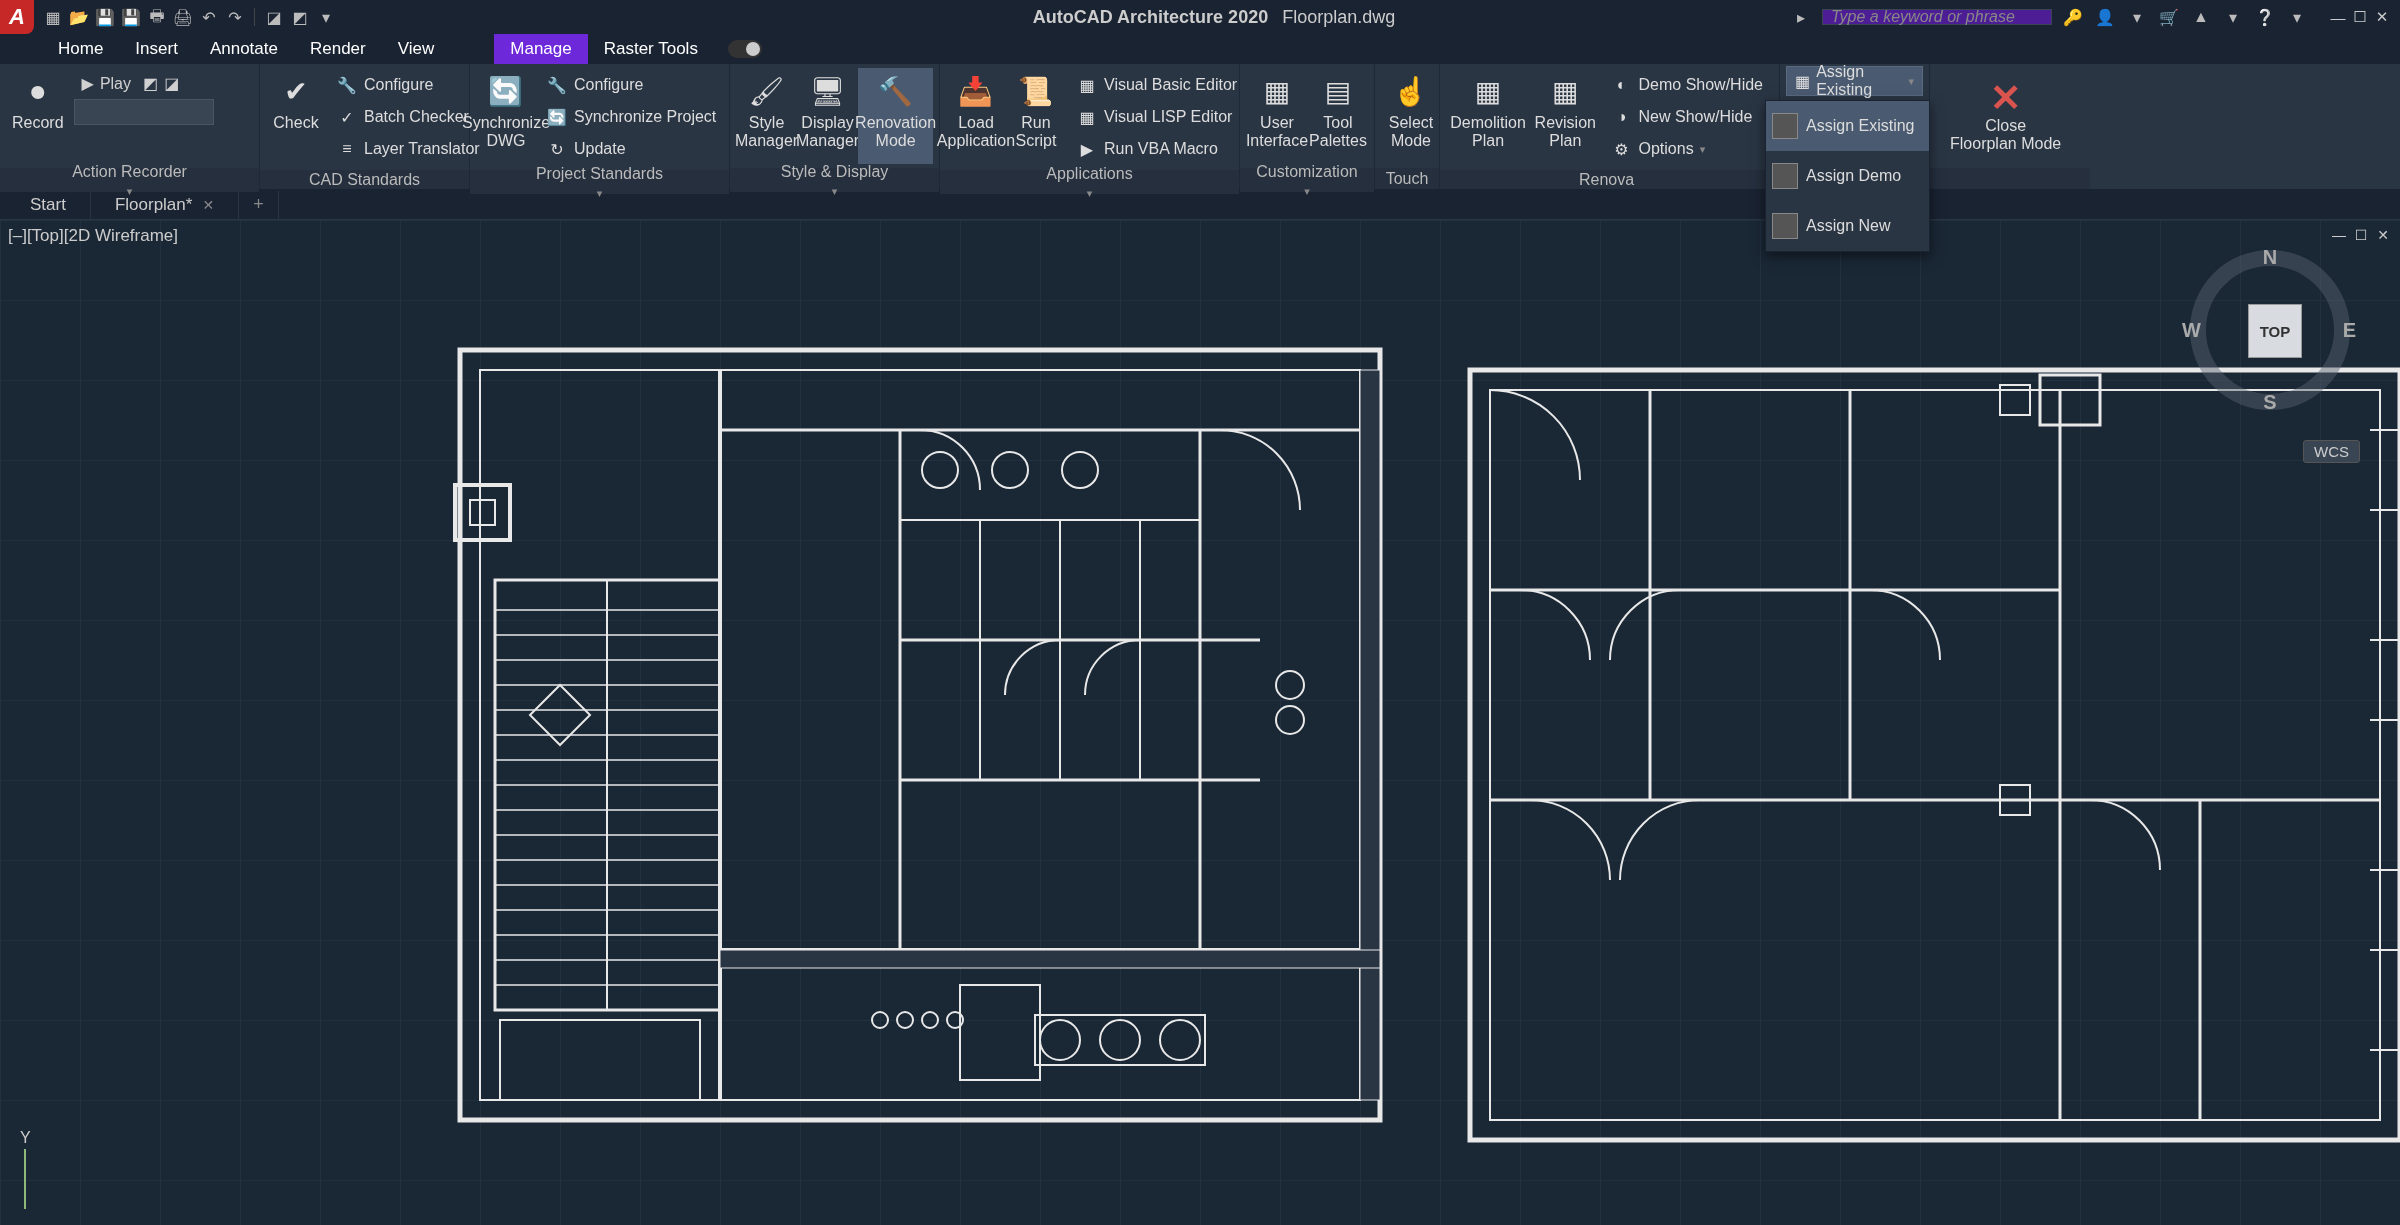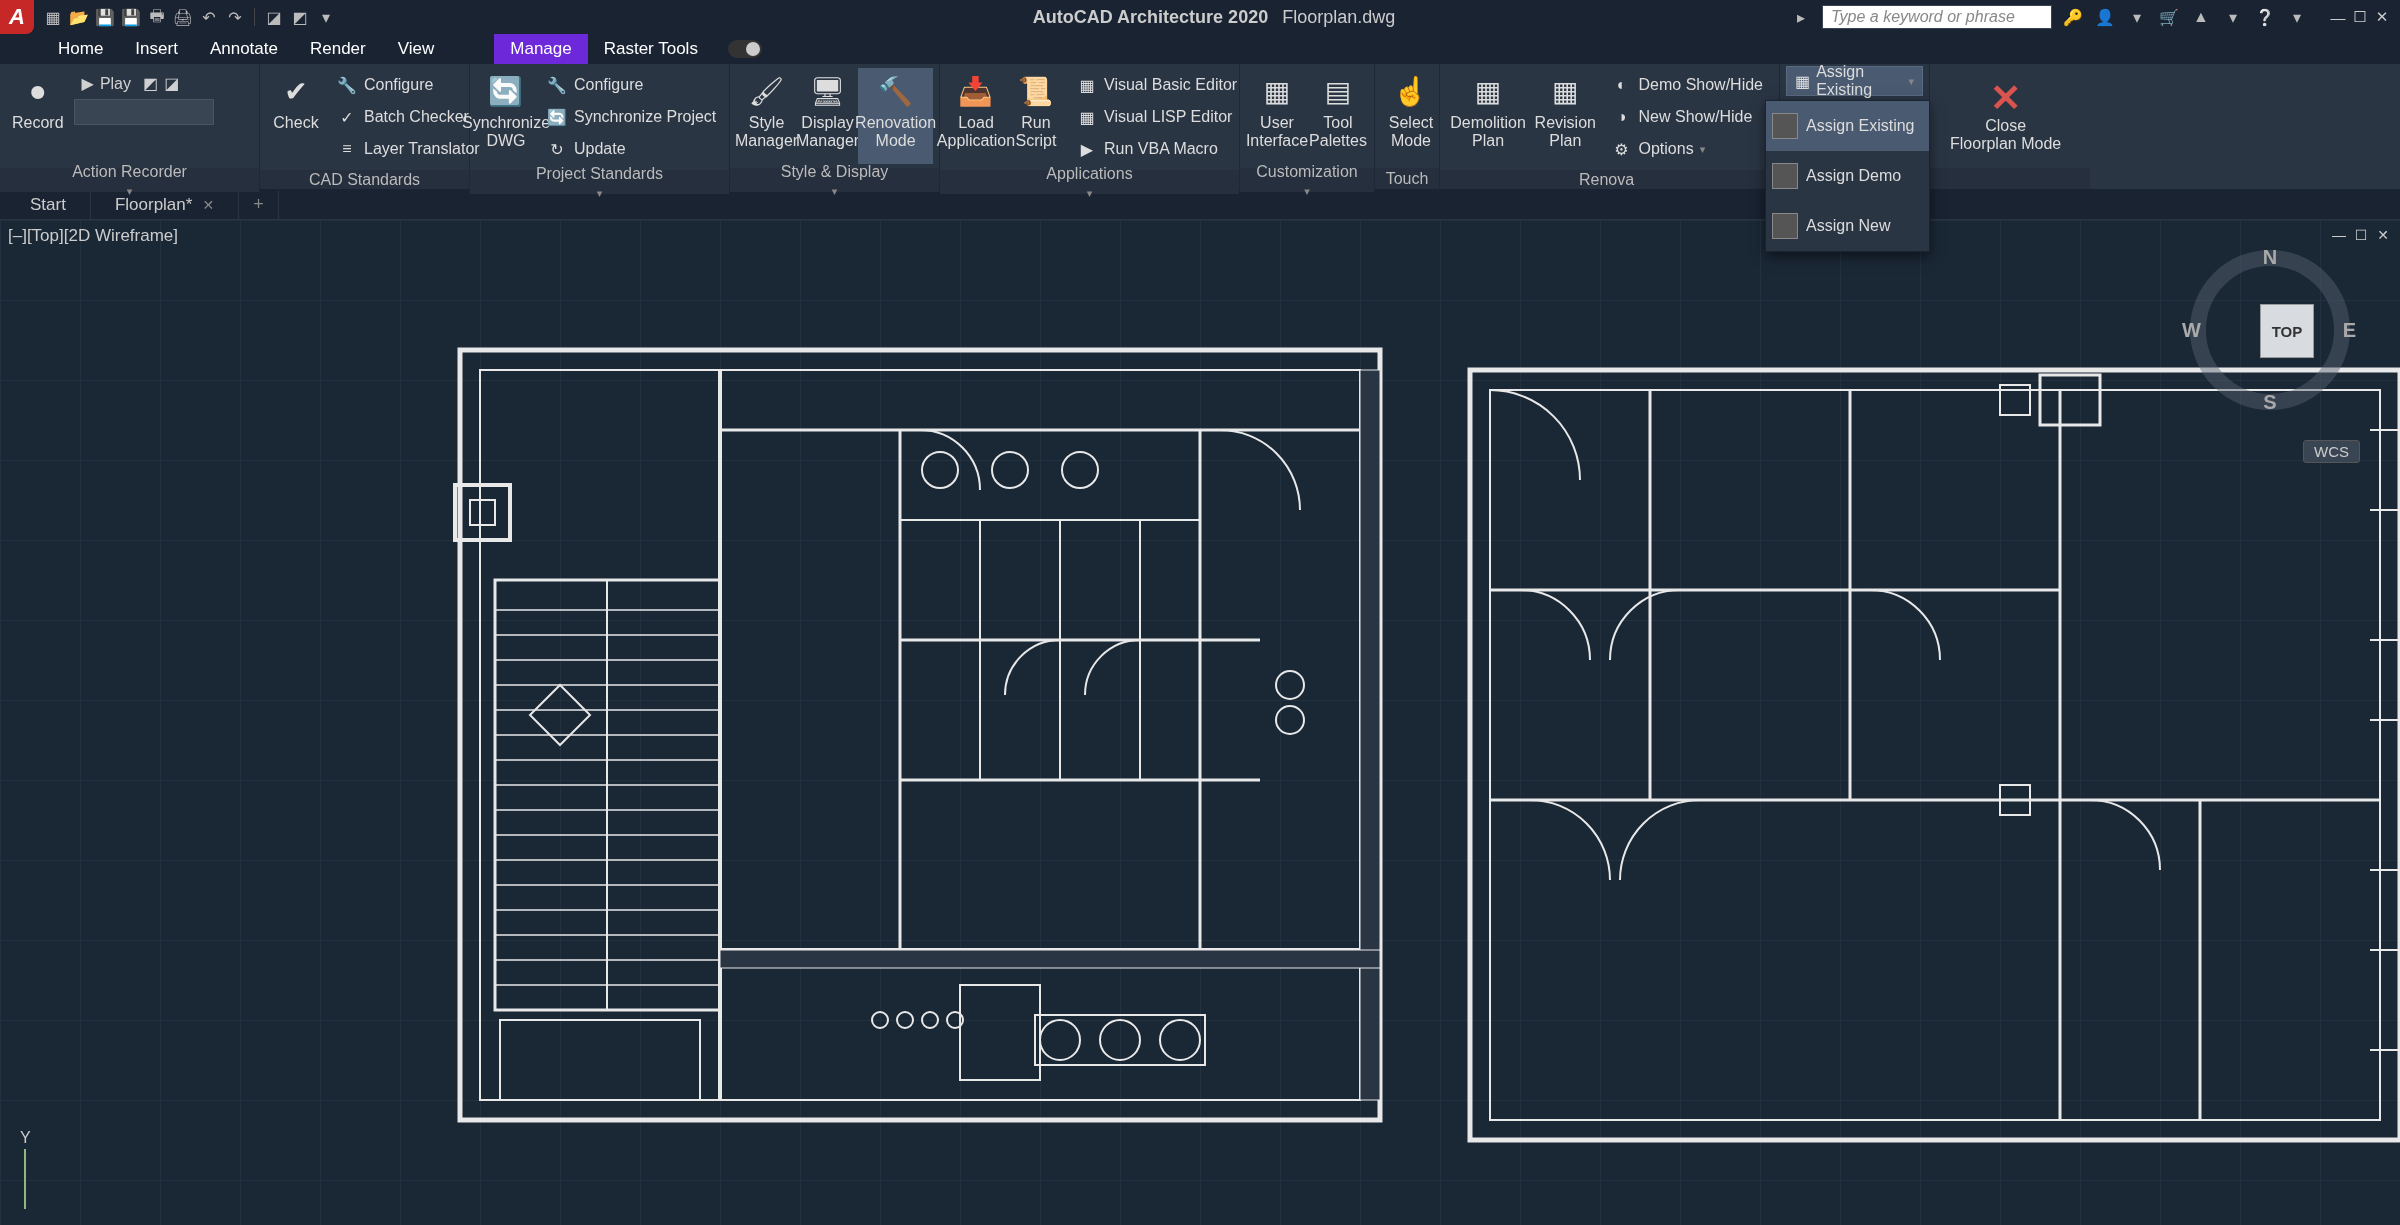--- a/index.html
+++ b/index.html
@@ -7,21 +7,21 @@
 
 
 .titlebar { height:34px; background:#1a2332; display:flex; align-items:center; font-size:17px; }
 .app-logo { width:34px; height:34px; background:#c62828; color:#fff; display:flex; align-items:center; justify-content:center; font-weight:bold; font-size:22px; font-style:italic; border-bottom-right-radius:8px; }
 .qat { display:flex; align-items:center; gap:4px; margin-left:8px; }
 .qat-icon { width:22px; height:22px; display:flex; align-items:center; justify-content:center; color:#bbb; font-size:16px; }
 .qat-sep { width:1px; height:18px; background:#444; margin:0 4px; }
 .title-center { position:absolute; left:50%; transform:translateX(-50%); display:flex; gap:14px; color:#ccc; font-size:18px;margin-left:14px; }
 .title-app { font-weight:600; }
 .title-right { margin-left:auto; display:flex; align-items:center; gap:10px; padding-right:8px; }
-.search-box { background:#ffffff; border:1px solid #3a4554; height:24px; width:230px; padding:0 8px; font-size:16px; font-style:italic; color:#888; display:flex; align-items:center; }
+.search-box { background:#4c1d95; border:1px solid #3a4554; height:16px; width:230px; padding:0 8px; font-size:16px; font-style:italic; color:#888; display:flex; align-items:center; }
 .title-btn { width:22px; height:22px; display:flex; align-items:center; justify-content:center; color:#bbb; font-size:16px; }
 .win-controls { display:flex; gap:2px; margin-left:10px; }
 .win-btn { width:20px; height:20px; display:flex; align-items:center; justify-content:center; color:#ccc; font-size:15px; }
 
 
 .menubar { height:30px; background:#1a2332; display:flex; align-items:center; padding-left:42px; font-size:17px; }
 .menu-item { padding:0 16px; height:30px; display:flex; align-items:center; color:#ffffff; }
 .menu-item.active { background:#6d28d9; color:#fff;margin-left:44px; }
 .toggle { margin-left:14px; width:34px; height:18px; background:#333; border-radius:9px; position:relative; }
 .toggle::after { content:""; position:absolute; right:2px; top:2px; width:14px; height:14px; background:#ccc; border-radius:50%; }
@@ -66,21 +66,21 @@
     linear-gradient(90deg,#22303f 1px, transparent 1px);
   background-size:80px 80px;
 }
 .view-label { position:absolute; top:6px; left:8px; font-size:17px; color:#ccc; z-index:5;}
 .view-ctrls { position:absolute; top:6px; right:8px; display:flex; gap:4px; z-index:5;}
 .view-ctrls span { width:18px; height:18px; display:flex; align-items:center; justify-content:center; color:#ccc; font-size:14px; }
 
 
 .viewcube-wrap { position:absolute; top:30px; right:50px; width:160px; height:160px; z-index:5; }
 .vc-ring { position:absolute; inset:0; border:16px solid rgba(90,100,115,0.45); border-radius:50%; }
-.vc-cube { position:absolute; top:54px; left:70px; width:54px; height:54px; background:#d8dce0; color:#333; display:flex; align-items:center; justify-content:center; font-size:15px; font-weight:600; border:1px solid #999; }
+.vc-cube { position:absolute; top:54px; left:58px; width:54px; height:54px; background:#d8dce0; color:#333; display:flex; align-items:center; justify-content:center; font-size:15px; font-weight:600; border:1px solid #999; }
 .vc-dir { position:absolute; font-size:20px; color:#aaa; font-weight:600; }
 .vc-n { top:-4px; left:50%; transform:translateX(-50%);}
 .vc-s { bottom:-4px; left:50%; transform:translateX(-50%);}
 .vc-e { right:-6px; top:50%; transform:translateY(-50%);}
 .vc-w { left:-8px; top:50%; transform:translateY(-50%);}
 .wcs-badge { position:absolute; top:220px; right:40px; background:#3a4554; border:1px solid #555; padding:2px 10px; font-size:15px; color:#ccc; border-radius:3px; z-index:5;}
 .ucs { position:absolute; bottom:16px; left:24px; z-index:5;}
 .ucs-y { position:absolute; bottom:0; left:0; width:2px; height:60px; background:#8fb97a; }
 .ucs-ylabel { position:absolute; bottom:62px; left:-4px; color:#ccc; font-size:16px;}
 

